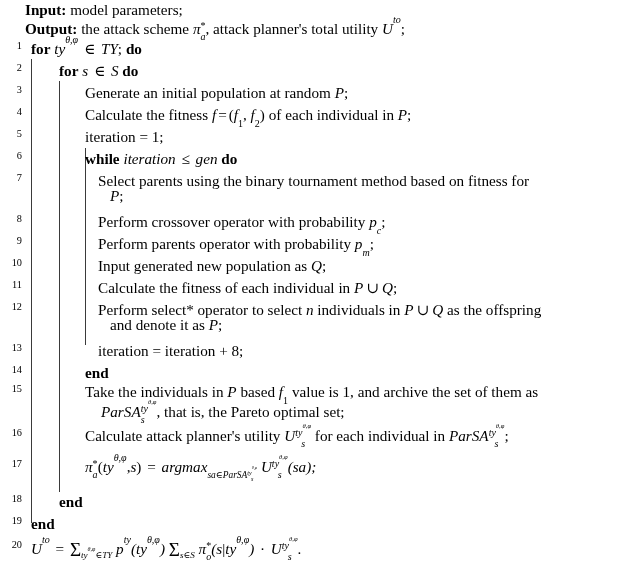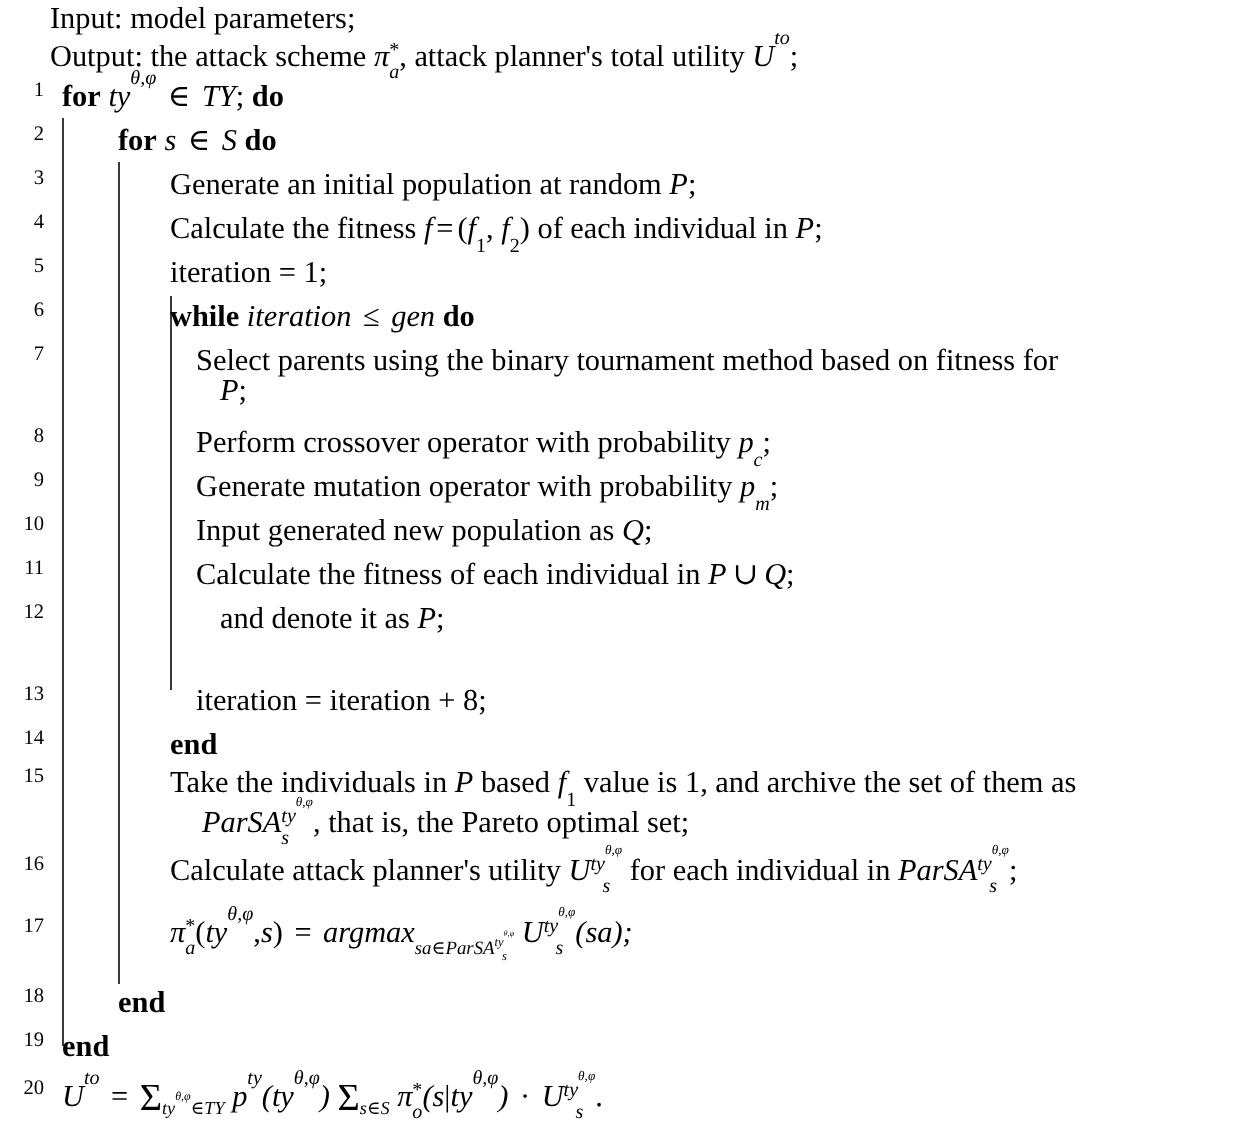--- a/index.html
+++ b/index.html
@@ -22,21 +22,21 @@
     font-size: 15.2px;
     line-height: 1.0;
   }
 
   
   .hdr {
     position: absolute;
     left: 25px;
     white-space: nowrap;
   }
-  .hdr .kw { font-weight: normal; }
+  .hdr .kw { font-weight: bold; }
 
   
   .row {
     position: absolute;
     left: 0;
     width: 622px;
   }
   .lineno {
     position: absolute;
     left: 0;
@@ -234,21 +234,21 @@
         <span>Perform crossover operator with probability</span>
         <span class="nowrap"><span class="mi">p</span><sub class="mi">c</sub></span><span>;</span>
       </span>
     </span>
   </div>
 
   <div class="row" style="top:236px;">
     <span class="lineno">9</span>
     <span class="body" style="left:98px; right:auto;">
       <span class="txt">
-        <span>Generate mutation operator with probability</span>
+        <span>Perform parents operator with probability</span>
         <span class="nowrap"><span class="mi">p</span><sub class="mi">m</sub></span><span>;</span>
       </span>
     </span>
   </div>
 
   <div class="row" style="top:258px;">
     <span class="lineno">10</span>
     <span class="body" style="left:98px; right:auto;">
       <span class="txt">
         <span>Input generated new population as</span>
@@ -263,20 +263,27 @@
       <span class="txt">
         <span>Calculate the fitness of each individual in</span>
         <span class="mi">P</span><span class="mu opn">∪</span><span class="mi">Q</span><span>;</span>
       </span>
     </span>
   </div>
 
   <div class="row" style="top:302px;">
     <span class="lineno">12</span>
     <span class="body" style="left:98px; right:auto;">
+      <span class="txt">
+        <span>Perform select* operator to select</span>
+        <span class="mi">n</span>
+        <span>individuals in</span>
+        <span class="mi">P</span><span class="mu opn">∪</span><span class="mi">Q</span>
+        <span>as the offspring</span>
+      </span>
       <span class="cont" style="padding-left:12px;">
         <span>and denote it as</span>
         <span class="mi">P</span><span>;</span>
       </span>
     </span>
   </div>
 
   <div class="row" style="top:343px;">
     <span class="lineno">13</span>
     <span class="body" style="left:98px; right:auto;">

